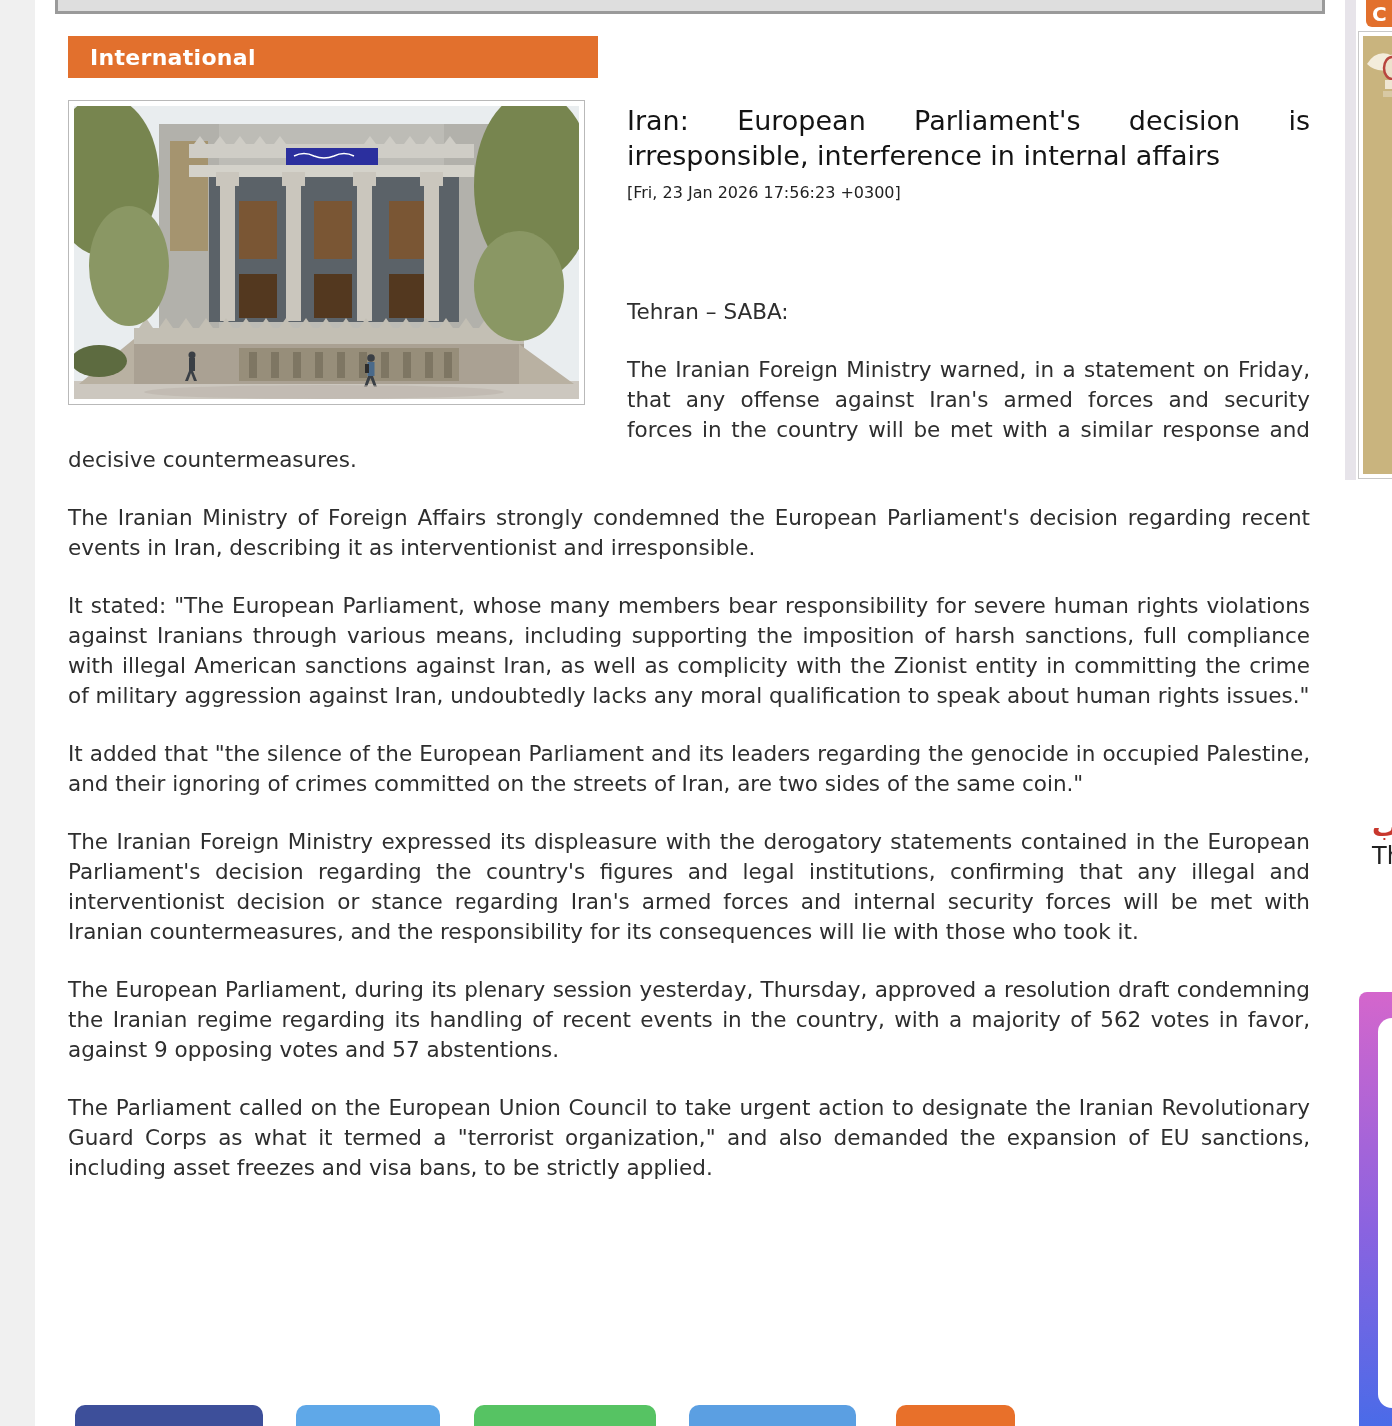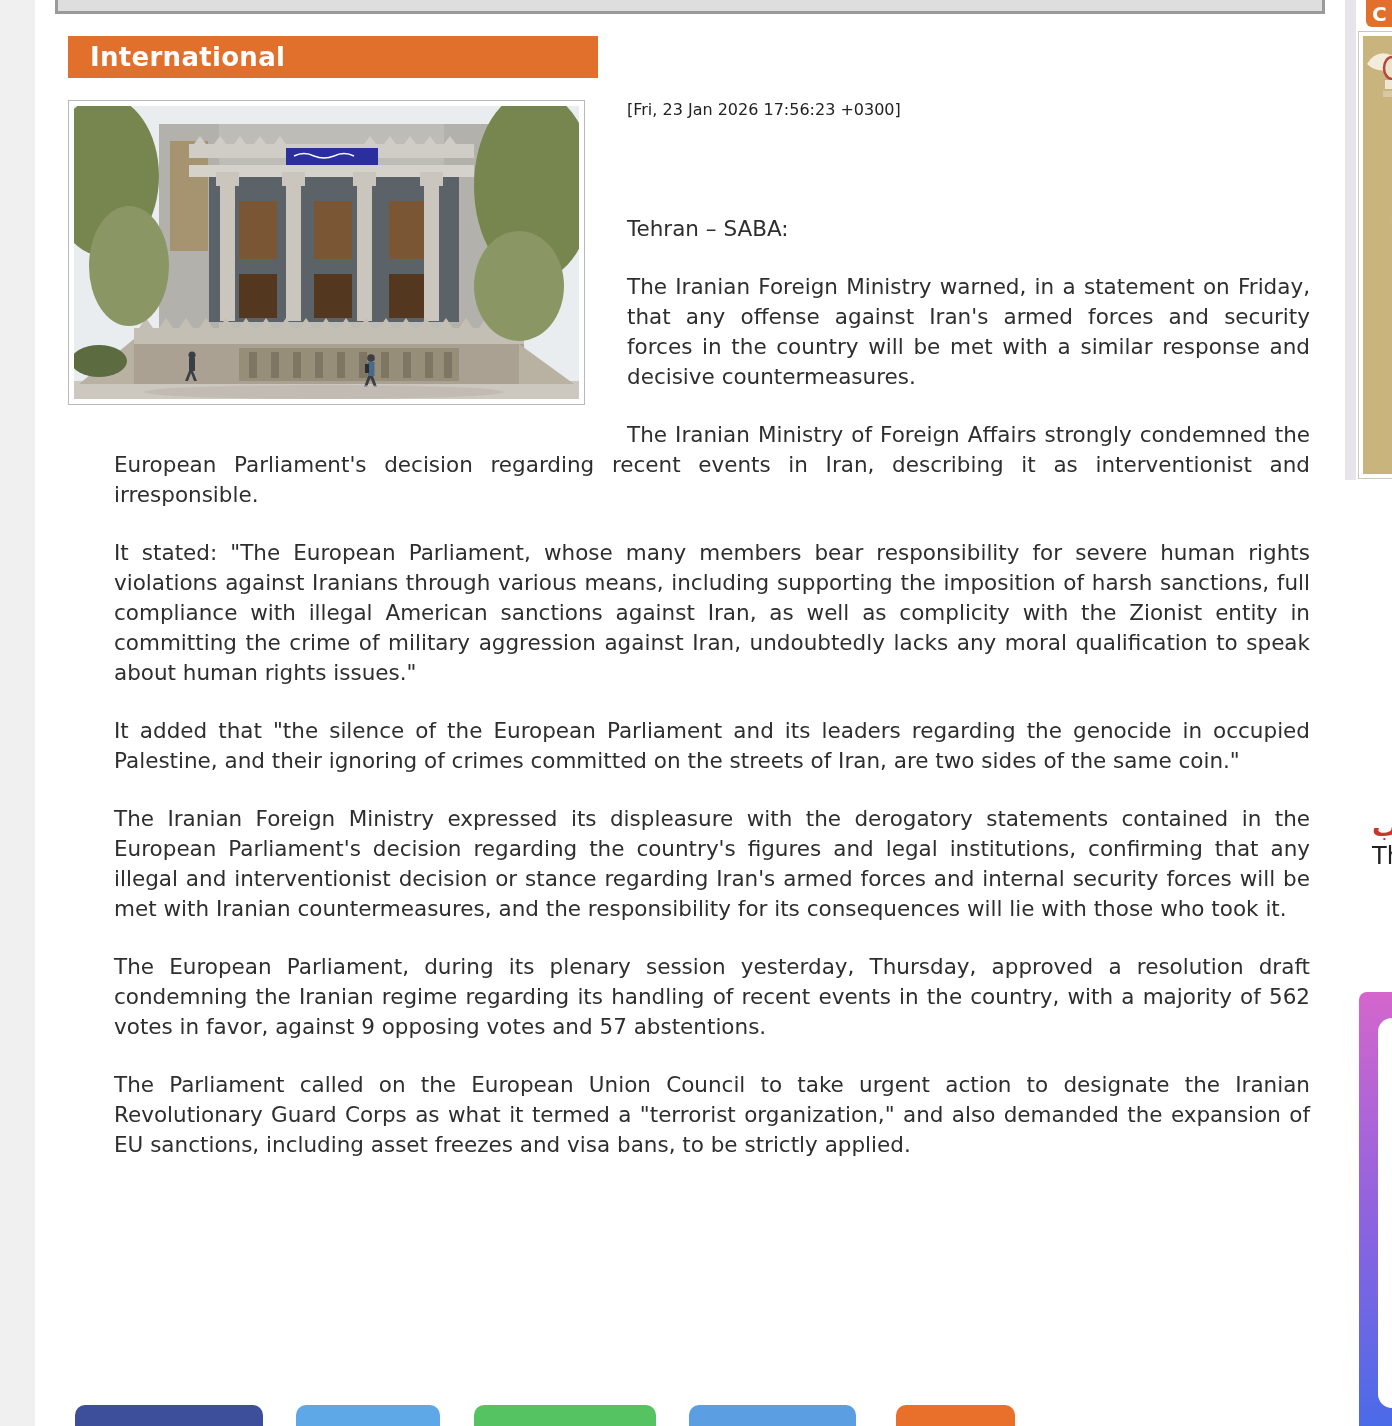--- a/index.html
+++ b/index.html
@@ -9,31 +9,31 @@
 
   
   .left-strip { position:absolute; left:0; top:0; width:35px; height:1426px; background:#f0f0f0; }
   .top-clipped-panel { position:absolute; left:55px; top:0; width:1270px; height:14px;
       background:#dedede; border-left:3px solid #9a9a9a; border-right:3px solid #9a9a9a;
       border-bottom:3px solid #9a9a9a; }
 
   
   .category-banner { position:absolute; left:68px; top:36px; width:530px; height:42px;
       background:#e2702d; color:#fff; display:flex; align-items:center; padding-left:22px;
-      font-size:26px; font-weight:bold; letter-spacing:.3px; cursor:pointer; }
+      font-size:22px; font-weight:bold; letter-spacing:.3px; cursor:pointer; }
 
   
   .article { position:absolute; left:68px; top:100px; width:1242px; color:#2e2e2e; }
   .photo-frame { float:left; width:517px; height:305px; background:#fff;
       border:1px solid #b9b9b9; padding:5px; margin:0 42px 26px 0; }
   .photo-frame svg { display:block; }
   .article h1 { font-size:27px; line-height:35px; font-weight:400; color:#141414;
       text-align:justify; margin:3px 0 10px; }
   .article .date { font-size:16px; color:#222; margin-bottom:0; }
-  .article p { font-size:21.5px; line-height:30px; text-align:justify; margin-top:28px;margin-left:46px; }
+  .article p { font-size:21.5px; line-height:30px; text-align:justify; margin-top:28px; }
   .article p.dateline { margin-top:95px; }
 
   
   .share-btn { position:absolute; top:1405px; height:40px; border-radius:10px; border:none;
       cursor:pointer; }
   .share-btn.b0 { left:75px;  width:188px; }
   .share-btn.b1 { left:296px; width:144px; }
   .share-btn.b2 { left:474px; width:182px; }
   .share-btn.b3 { left:689px; width:167px; }
   .share-btn.b4 { left:896px; width:119px; }
@@ -145,20 +145,21 @@
         <circle cx="297" cy="252" r="3.8"></circle>
           <rect x="293.5" y="256" width="7" height="14" fill="#4a6a8a"></rect>
         <path d="M294 270 l-4 11 3 0 3.5-9 3.5 9 3 0 -4-11z"></path>
         <rect x="291" y="258" width="4" height="9" fill="#2c2c2c"></rect>
       </g>
 
       <ellipse cx="250" cy="286" rx="180" ry="7" fill="#bdb7ae" opacity="0.7"></ellipse>
     </svg>
   </div>
 
+  <h1>Iran: European Parliament's decision is irresponsible, interference in internal affairs</h1>
   <div class="date">[Fri, 23 Jan 2026 17:56:23 +0300]</div>
 
   <p class="dateline">Tehran – SABA:</p>
   <p>The Iranian Foreign Ministry warned, in a statement on Friday, that any offense against Iran's armed forces and security forces in the country will be met with a similar response and decisive countermeasures.</p>
   <p>The Iranian Ministry of Foreign Affairs strongly condemned the European Parliament's decision regarding recent events in Iran, describing it as interventionist and irresponsible.</p>
   <p>It stated: "The European Parliament, whose many members bear responsibility for severe human rights violations against Iranians through various means, including supporting the imposition of harsh sanctions, full compliance with illegal American sanctions against Iran, as well as complicity with the Zionist entity in committing the crime of military aggression against Iran, undoubtedly lacks any moral qualification to speak about human rights issues."</p>
   <p>It added that "the silence of the European Parliament and its leaders regarding the genocide in occupied Palestine, and their ignoring of crimes committed on the streets of Iran, are two sides of the same coin."</p>
   <p>The Iranian Foreign Ministry expressed its displeasure with the derogatory statements contained in the European Parliament's decision regarding the country's figures and legal institutions, confirming that any illegal and interventionist decision or stance regarding Iran's armed forces and internal security forces will be met with Iranian countermeasures, and the responsibility for its consequences will lie with those who took it.</p>
   <p>The European Parliament, during its plenary session yesterday, Thursday, approved a resolution draft condemning the Iranian regime regarding its handling of recent events in the country, with a majority of 562 votes in favor, against 9 opposing votes and 57 abstentions.</p>
   <p>The Parliament called on the European Union Council to take urgent action to designate the Iranian Revolutionary Guard Corps as what it termed a "terrorist organization," and also demanded the expansion of EU sanctions, including asset freezes and visa bans, to be strictly applied.</p>

